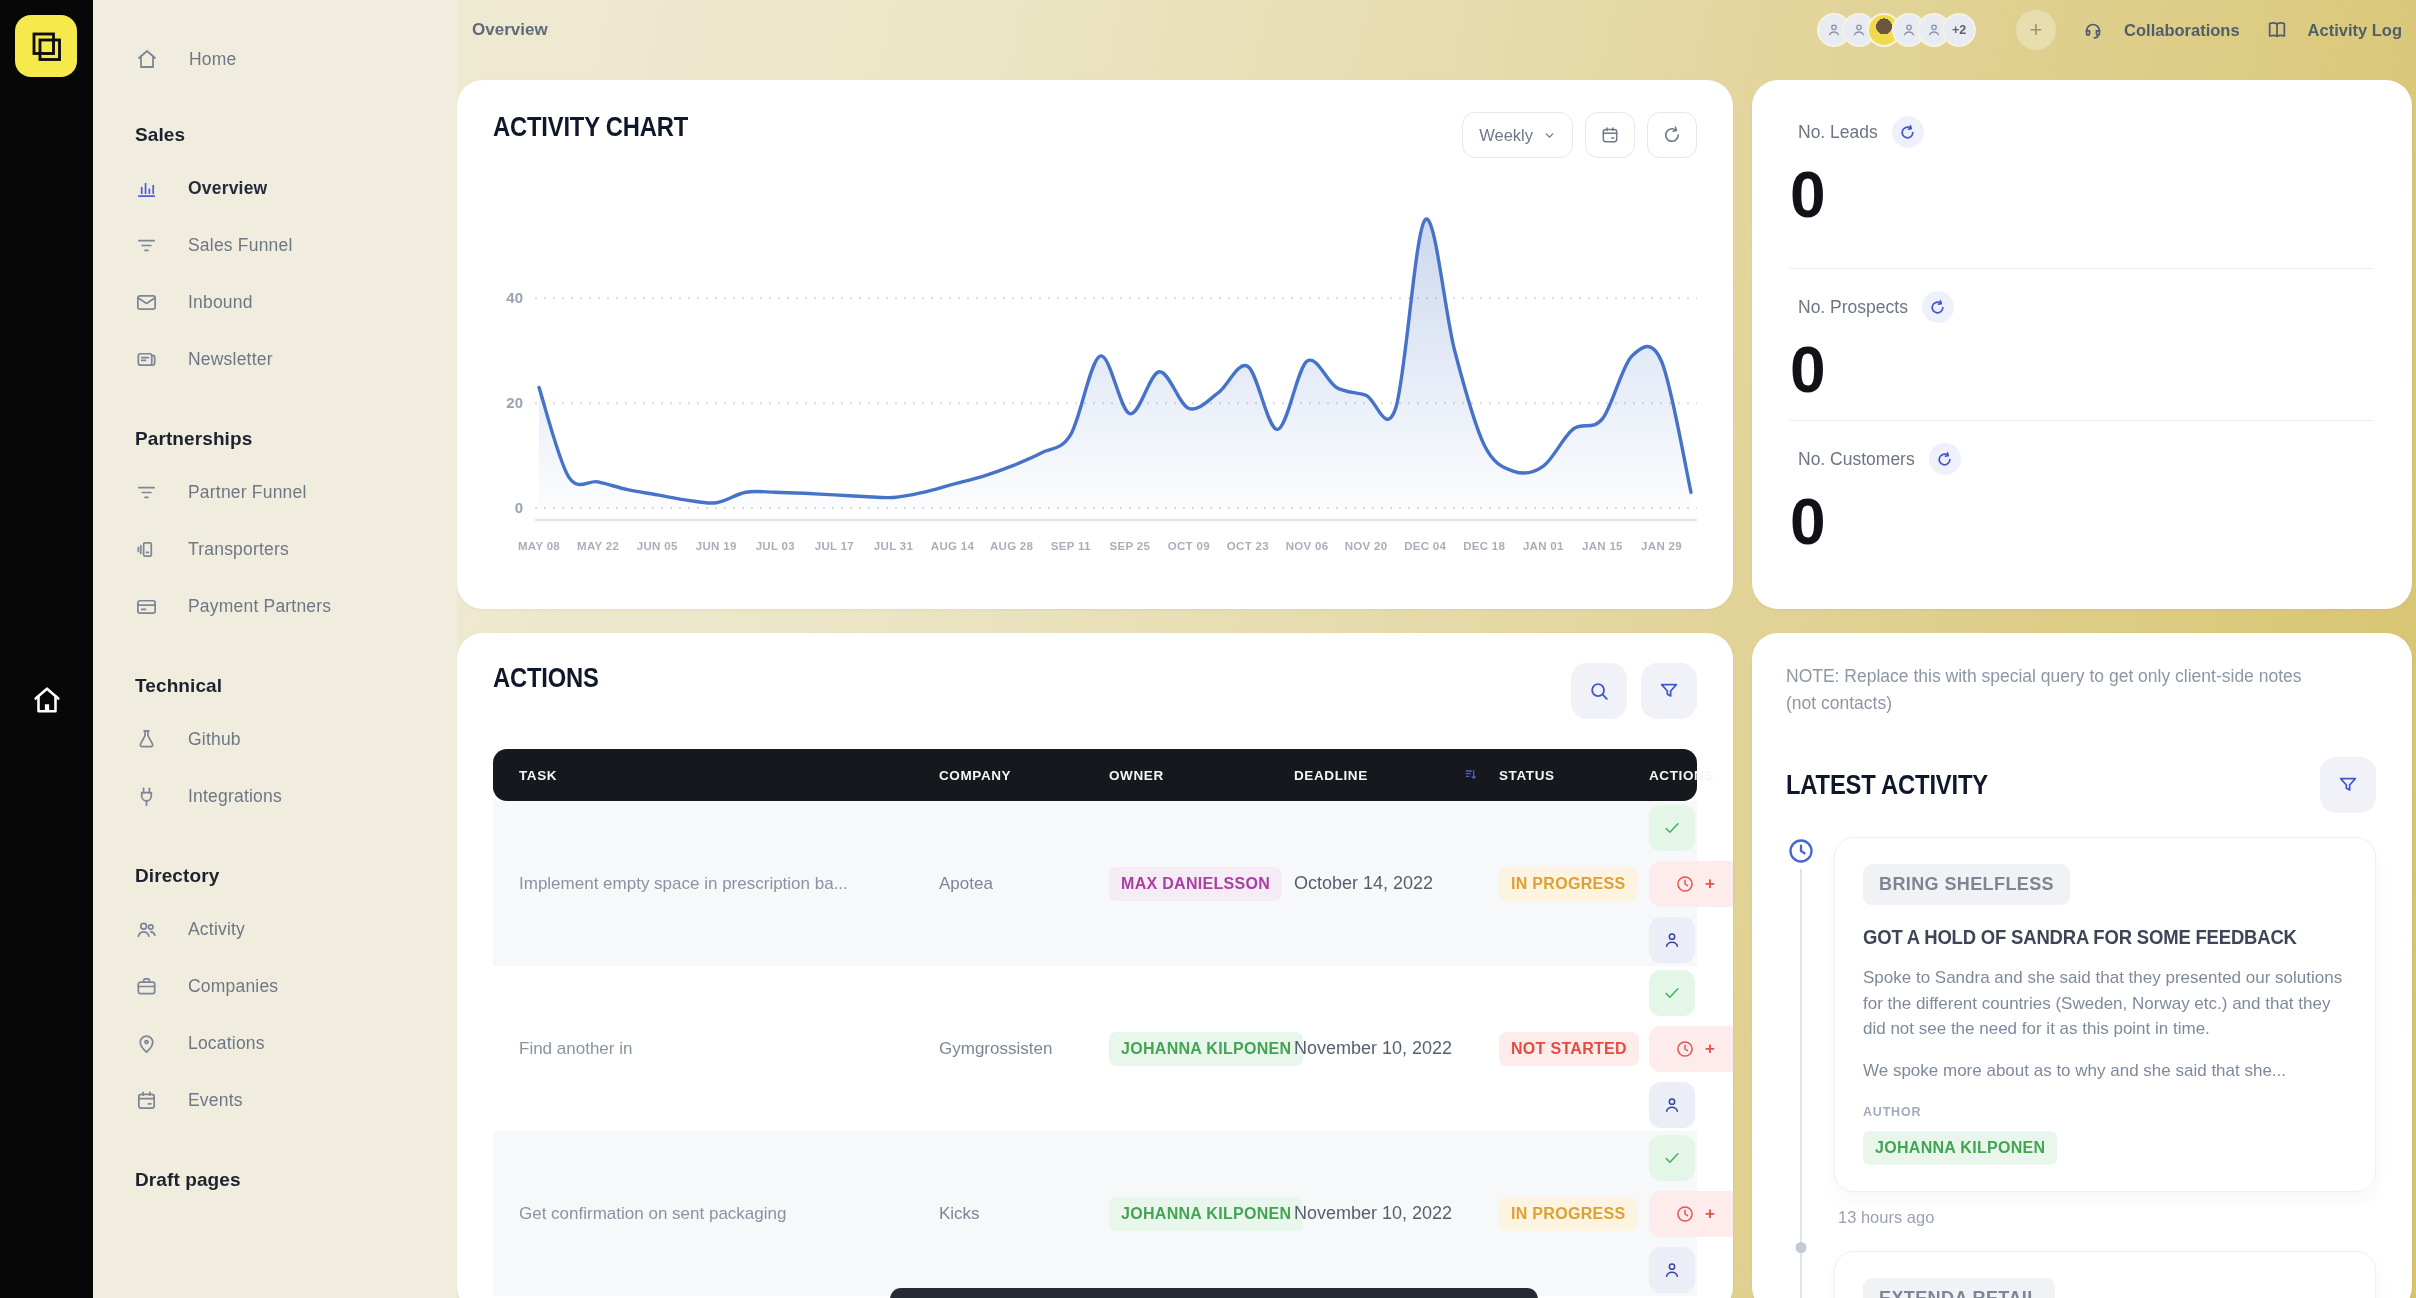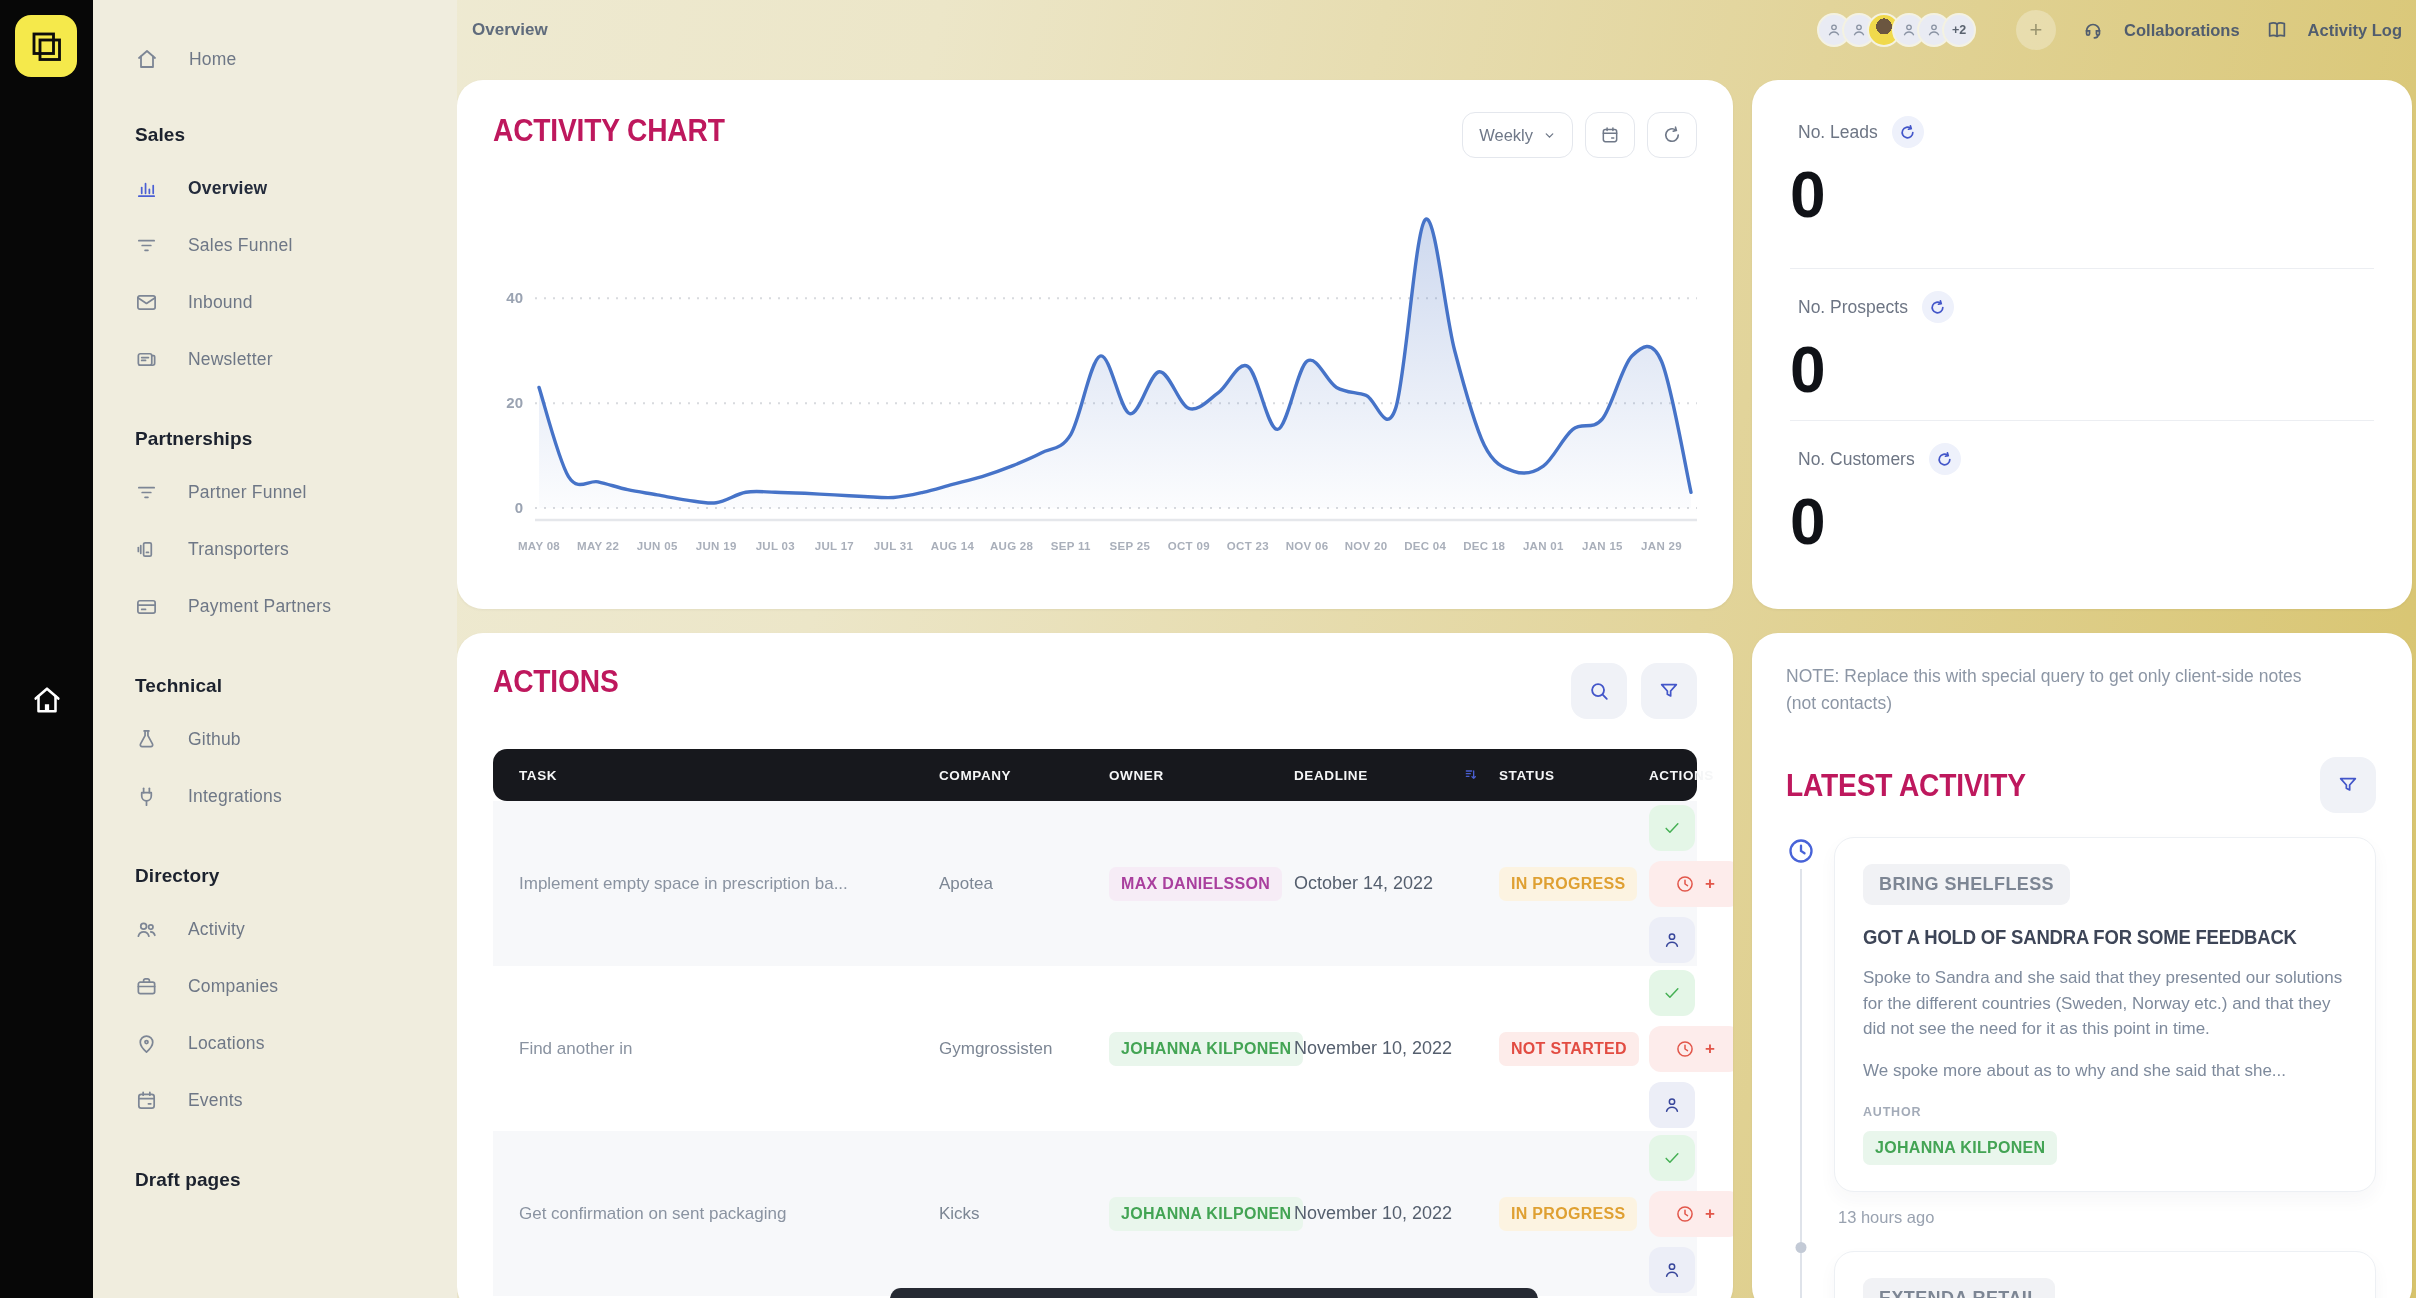--- a/index.html
+++ b/index.html
@@ -37,21 +37,21 @@
   .hdr-btn .h-ico { width:22px; height:22px; display:flex; color:#515d6e; }
 
   
   .card { position:absolute; background:#ffffff; border-radius:26px; box-shadow:0 1px 3px rgba(30,30,20,.05); }
   .chart-card { left:457px; top:80px; width:1276px; height:529px; padding:32px 36px; }
   .stats-card { left:1752px; top:80px; width:660px; height:529px; padding:36px 38px; }
   .actions-card { left:457px; top:633px; width:1276px; height:680px; padding:30px 36px; overflow:hidden; }
   .right-panel { left:1752px; top:633px; width:660px; height:680px; padding:30px 36px 0 34px; overflow:hidden; }
 
   .cond { display:inline-block; transform:scaleX(.88); transform-origin:left center; letter-spacing:-.2px; white-space:nowrap; }
-  .card-title { font-size:32px; font-weight:800; color:#be185d; }
+  .card-title { font-size:27px; font-weight:800; color:#0f172a; }
 
   
   .chart-head { display:flex; align-items:flex-start; justify-content:space-between; }
   .chart-ctrls { display:flex; gap:12px; }
   .ctrl-btn { height:46px; border:1.5px solid #e4e7ed; border-radius:13px; background:#fff; display:flex; align-items:center; justify-content:center; gap:10px; color:#6f7888; font-size:16.5px; cursor:pointer; padding:0 16px; }
   .ctrl-btn.icon-only { width:50px; padding:0; }
   .ctrl-btn .c-ico { width:20px; height:20px; display:flex; color:#6f7888; }
 
   .chart-wrap { position:relative; margin-top:18px; height:400px; }
   .xlabels { position:absolute; left:0; top:364px; width:1204px; height:22px; }

